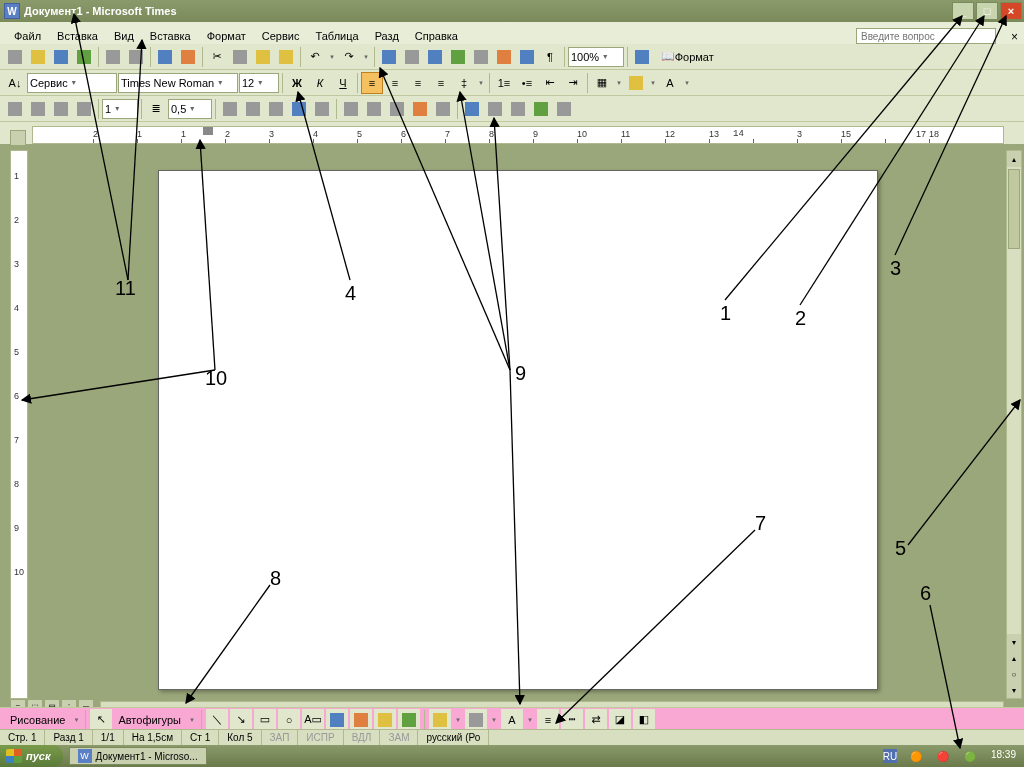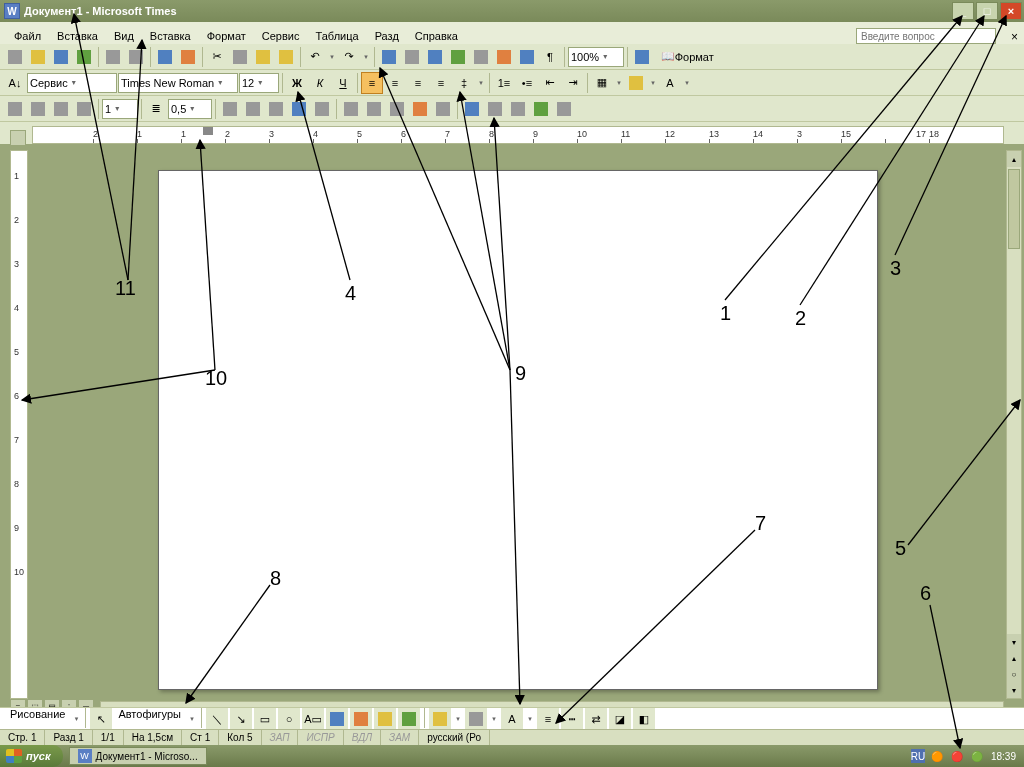--- a/index.html
+++ b/index.html
@@ -50,34 +50,34 @@
 .scroll-btn { position: absolute; left: 0; right: 0; height: 16px; background: #c8d0b0; display: flex; align-items: center; justify-content: center; font-size: 8px; cursor: pointer; }
 
 
 .view-btns { position: absolute; left: 10px; bottom: 52px; display: flex; gap: 1px; }
 .view-btn { width: 16px; height: 16px; background: #c8d0b0; border: 1px solid #9aa77a; cursor: pointer; font-size: 8px; display: flex; align-items: center; justify-content: center; }
 
 
 .scrollbar-h { position: absolute; left: 100px; right: 20px; bottom: 52px; height: 14px; background: #d8dfc0; border: 1px solid #b0b890; }
 
 
-.draw-toolbar { position: absolute; left: 0; right: 0; bottom: 36px; height: 24px; background: #ffffff; border-top: 1px solid #c0c8a0; display: flex; padding: 0 6px; gap: 2px; font-size: 11px; }
+.draw-toolbar { position: absolute; left: 0; right: 0; bottom: 36px; height: 24px; background: #f9a8d4; border-top: 1px solid #c0c8a0; display: flex; align-items: center; padding: 0 6px; gap: 2px; font-size: 11px; }
 
 
 .status-bar { position: absolute; left: 0; right: 0; bottom: 22px; height: 16px; background: #d8dfc0; border-top: 1px solid #b0b890; display: flex; align-items: center; font-size: 10px; }
 .status-cell { padding: 0 8px; border-right: 1px solid #b0b890; height: 100%; display: flex; align-items: center; }
-.status-cell.dim { color: #999; font-style: italic; }
+.status-cell.dim { color: #999; }
 
 
 .taskbar { position: absolute; left: 0; right: 0; bottom: 0; height: 22px; background: linear-gradient(#8a9a6a, #6a7a4a); display: flex; align-items: center; font-size: 11px; }
 .start-btn { height: 22px; padding: 0 12px 0 6px; background: linear-gradient(#7a9a4a, #5a7a3a); color: #fff; font-weight: bold; display: flex; align-items: center; gap: 4px; cursor: pointer; border-radius: 0 10px 10px 0; font-style: italic; }
 .start-btn .winlogo { width: 16px; height: 14px; background: conic-gradient(#e06020 0 90deg, #60a040 90deg 180deg, #4080c0 180deg 270deg, #e0c020 270deg 360deg); border-radius: 2px; }
 .task-item { height: 18px; margin-left: 6px; padding: 0 8px; background: #c8d0b0; border: 1px solid #7a8a5a; display: flex; align-items: center; gap: 4px; cursor: pointer; font-size: 10px; }
 .task-item .ticon { width: 14px; height: 14px; background: #5a7fc4; font-size: 9px; color: #fff; display: flex; align-items: center; justify-content: center; }
-.tray { margin-left: auto; display: flex; align-items: center; gap: 6px; padding: 0 8px; color: #fff; font-size: 10px; }
+.tray { margin-left: auto; display: flex; align-items: flex-start; gap: 13px; padding: 0 8px; color: #fff; font-size: 10px; }
 .tray .tray-icon { width: 14px; height: 14px; display: inline-flex; align-items: center; justify-content: center; font-size: 10px; }
 .tray .lang { background: #5070b0; padding: 0 2px; }
 
 
 .annotation-layer { position: absolute; inset: 0; pointer-events: none; }
 .annotation-layer svg { width: 100%; height: 100%; }
 .ann-num { font: 20px Arial; fill: #000; }
 
 
 .ico { width: 14px; height: 14px; display: inline-block; }
@@ -334,21 +334,21 @@
       <span class="ruler-num" style="left: 500px;">9</span>
       <div style="position: absolute; top: 12px; width: 1px; height: 4px; background: rgb(102, 102, 102); left: 500px;"></div>
       <span class="ruler-num" style="left: 544px;">10</span>
       <div style="position: absolute; top: 12px; width: 1px; height: 4px; background: rgb(102, 102, 102); left: 544px;"></div>
       <span class="ruler-num" style="left: 588px;">11</span>
       <div style="position: absolute; top: 12px; width: 1px; height: 4px; background: rgb(102, 102, 102); left: 588px;"></div>
       <span class="ruler-num" style="left: 632px;">12</span>
       <div style="position: absolute; top: 12px; width: 1px; height: 4px; background: rgb(102, 102, 102); left: 632px;"></div>
       <span class="ruler-num" style="left: 676px;">13</span>
       <div style="position: absolute; top: 12px; width: 1px; height: 4px; background: rgb(102, 102, 102); left: 676px;"></div>
-      <span class="ruler-num" style="left: 720px;">14</span>
+      <span class="ruler-num" style="left: 700px; font-family: Liberation Mono, monospace;">14</span>
       <div style="position: absolute; top: 12px; width: 1px; height: 4px; background: rgb(102, 102, 102); left: 720px;"></div>
       <span class="ruler-num" style="left: 764px;">3</span>
       <div style="position: absolute; top: 12px; width: 1px; height: 4px; background: rgb(102, 102, 102); left: 764px;"></div>
       <span class="ruler-num" style="left: 808px;">15</span>
       <div style="position: absolute; top: 12px; width: 1px; height: 4px; background: rgb(102, 102, 102); left: 808px;"></div>
       <span class="ruler-num" style="left: 883px;">17</span>
       <div style="position: absolute; top: 12px; width: 1px; height: 4px; background: rgb(102, 102, 102); left: 852px;"></div>
       <span class="ruler-num" style="left: 896px;">18</span>
       <div style="position: absolute; top: 12px; width: 1px; height: 4px; background: rgb(102, 102, 102); left: 896px;"></div>
     </div>

